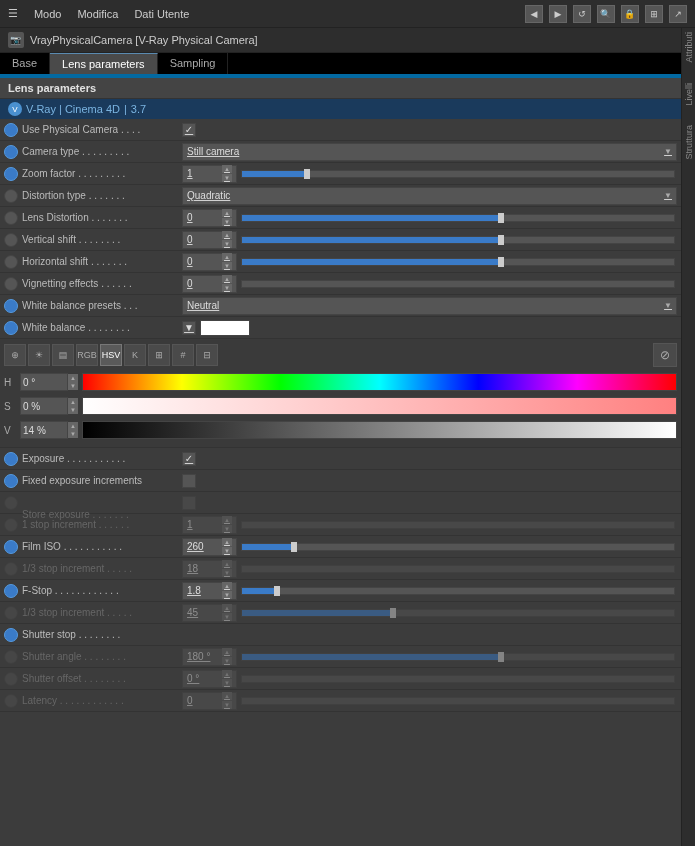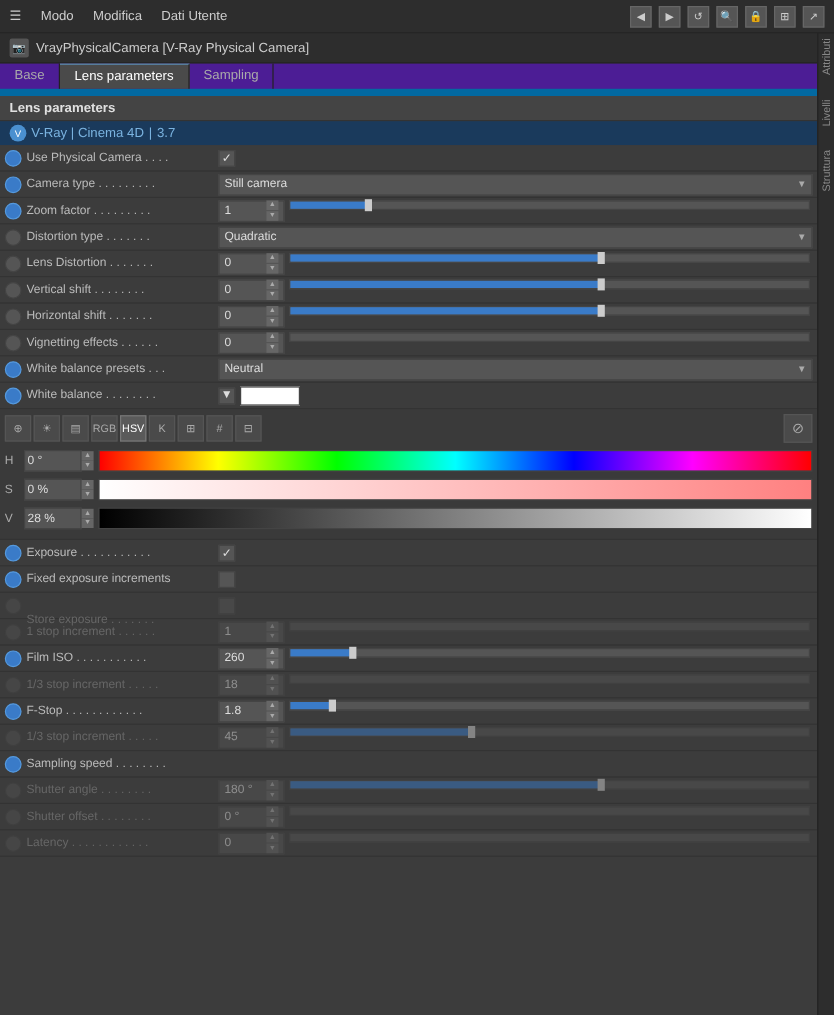--- a/index.html
+++ b/index.html
@@ -94,22 +94,22 @@
       background: #555;
       border-radius: 2px;
       display: flex; align-items: center; justify-content: center;
       font-size: 9px;
     }
     .panel-title { font-size: 11px; color: #ccc; }
 
     
     .tabs-row {
       display: flex;
-      background: #4c1d95;
-      border-bottom: 6px solid #0369a1;
+      background: #000000;
+      border-bottom: 4px solid #0369a1;
       flex-shrink: 0;
     }
     .tab {
       padding: 4px 12px;
       font-size: 11px;
       color: #aaa;
       cursor: pointer;
       border-right: 1px solid #222;
     }
     .tab.active {
@@ -186,21 +186,23 @@
       font-size: 10px;
       color: #bbb;
       flex-shrink: 0;
       white-space: nowrap;
       overflow: hidden;
     }
 
     .param-control {
       flex: 1;
       display: flex;
+      align-items: center;
       gap: 2px;
+      text-decoration: underline;
     }
 
     
     .dropdown {
       flex: 1;
       height: 18px;
       background: #555;
       border: 1px solid #444;
       color: #ddd;
       font-size: 10px;
@@ -606,21 +608,21 @@
             <div class="hsv-spinner-btn">▼</div>
           </div>
           <div class="hsv-track">
             <div class="sat-gradient"></div>
           </div>
         </div>
 
         <div class="hsv-row">
           <div class="hsv-label">V</div>
           <div class="hsv-value">
-            <span>28 %</span>
+            <span>14 %</span>
           </div>
           <div class="hsv-spinner">
             <div class="hsv-spinner-btn">▲</div>
             <div class="hsv-spinner-btn">▼</div>
           </div>
           <div class="hsv-track">
             <div class="val-gradient"></div>
           </div>
         </div>
       </div>
@@ -729,21 +731,21 @@
           </div>
           <div class="slider-track" style="opacity:0.5;">
             <div class="slider-fill" style="width:35%;"></div>
             <div class="slider-thumb" style="left:calc(35% - 3px);"></div>
           </div>
         </div>
       </div>
 
       <div class="param-row">
         <div class="param-indicator active"></div>
-        <div class="param-label">Sampling speed . . . . . . . .</div>
+        <div class="param-label">Shutter stop . . . . . . . .</div>
       </div>
 
       <div class="param-row disabled">
         <div class="param-indicator" style="opacity:0.4;"></div>
         <div class="param-label" style="color:#666;">Shutter angle . . . . . . . .</div>
         <div class="param-control">
           <div class="num-input" style="opacity:0.5;">
             <span>180 °</span>
             <div class="num-spinner">
               <div class="num-spinner-btn">▲</div>

